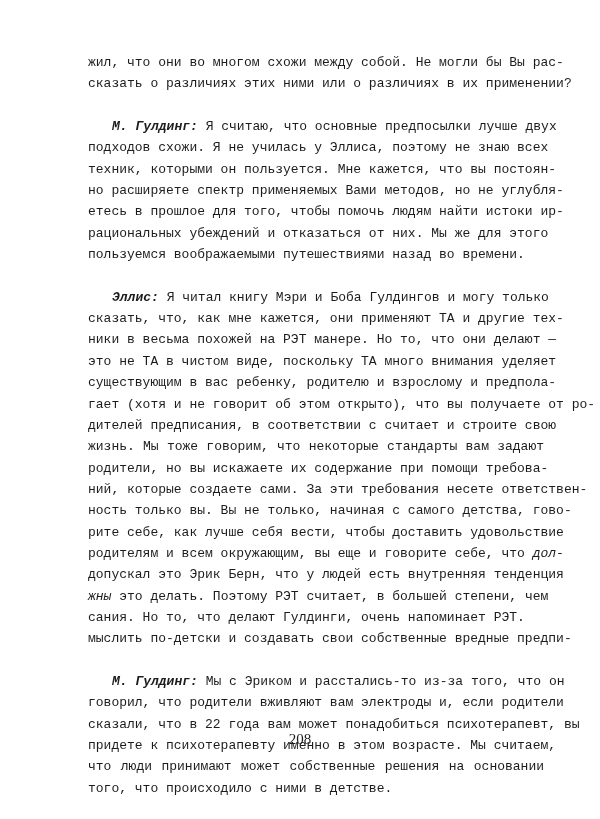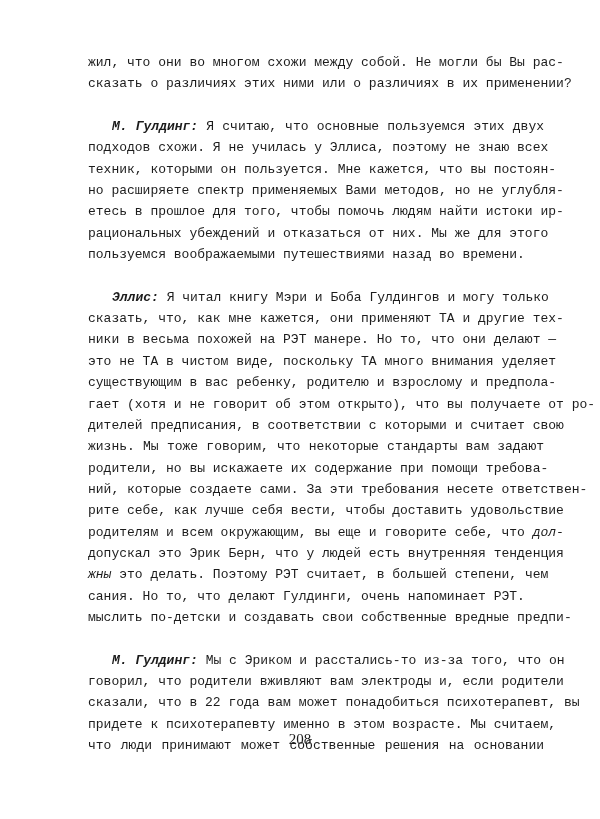--- a/index.html
+++ b/index.html
@@ -25,54 +25,56 @@
 
 <div class="page">
 
   <div>
     <span class="line">жил, что они во многом схожи между собой. Не могли бы Вы рас-</span>
     <span class="line last">сказать о различиях этих ними или о различиях в их применении?</span>
   </div>
   <div class="gap"></div>
 
   <div>
-    <span class="line indent"><span class="speaker">М. Гулдинг:</span> <span>Я считаю, что основные пользуемся этих двух</span></span>
+    <span class="line indent"><span class="speaker">М. Гулдинг:</span> <span>Я считаю, что основные предпосылки лучше двух</span></span>
     <span class="line">подходов схожи. Я не училась у Эллиса, поэтому не знаю всех</span>
     <span class="line">техник, которыми он пользуется. Мне кажется, что вы постоян-</span>
     <span class="line">но расширяете спектр применяемых Вами методов, но не углубля-</span>
     <span class="line">етесь в прошлое для того, чтобы помочь людям найти истоки ир-</span>
     <span class="line">рациональных убеждений и отказаться от них. Мы же для этого</span>
     <span class="line last">пользуемся воображаемыми путешествиями назад во времени.</span>
   </div>
   <div class="gap"></div>
 
   <div>
     <span class="line indent"><span class="speaker">Эллис:</span> <span>Я читал книгу Мэри и Боба Гулдингов и могу только</span></span>
     <span class="line">сказать, что, как мне кажется, они применяют ТА и другие тех-</span>
     <span class="line">ники в весьма похожей на РЭТ манере. Но то, что они делают —</span>
     <span class="line">это не ТА в чистом виде, поскольку ТА много внимания уделяет</span>
     <span class="line">существующим в вас ребенку, родителю и взрослому и предпола-</span>
     <span class="line">гает (хотя и не говорит об этом открыто), что вы получаете от ро-</span>
-    <span class="line">дителей предписания, в соответствии с которыми и считает свою</span>
+    <span class="line">дителей предписания, в соответствии с считает и строите свою</span>
     <span class="line">жизнь. Мы тоже говорим, что некоторые стандарты вам задают</span>
     <span class="line">родители, но вы искажаете их содержание при помощи требова-</span>
     <span class="line">ний, которые создаете сами. За эти требования несете ответствен-</span>
+    <span class="line">ность только вы. Вы не только, начиная с самого детства, гово-</span>
     <span class="line">рите себе, как лучше себя вести, чтобы доставить удовольствие</span>
     <span class="line"><span>родителям и всем окружающим, вы еще и говорите себе, что </span><em>дол-</em></span>
     <span class="line">допускал это Эрик Берн, что у людей есть внутренняя тенденция</span>
     <span class="line"><em>жны</em> <span>это делать. Поэтому РЭТ считает, в большей степени, чем</span></span>
     <span class="line last">сания. Но то, что делают Гулдинги, очень напоминает РЭТ.</span>
     <span class="line">мыслить по-детски и создавать свои собственные вредные предпи-</span>
   </div>
   <div class="gap"></div>
 
   <div>
     <span class="line indent"><span class="speaker">М. Гулдинг:</span> <span>Мы с Эриком и расстались-то из-за того, что он</span></span>
     <span class="line">говорил, что родители вживляют вам электроды и, если родители</span>
     <span class="line">сказали, что в 22 года вам может понадобиться психотерапевт, вы</span>
     <span class="line">придете к психотерапевту именно в этом возрасте. Мы считаем,</span>
     <span class="line">что люди принимают может собственные решения на основании</span>
+    <span class="line last">того, что происходило с ними в детстве.</span>
   </div>
   <div class="gap"></div>
 
 </div>
 
 <div class="pagenum">208</div>
 
 </body></html>

